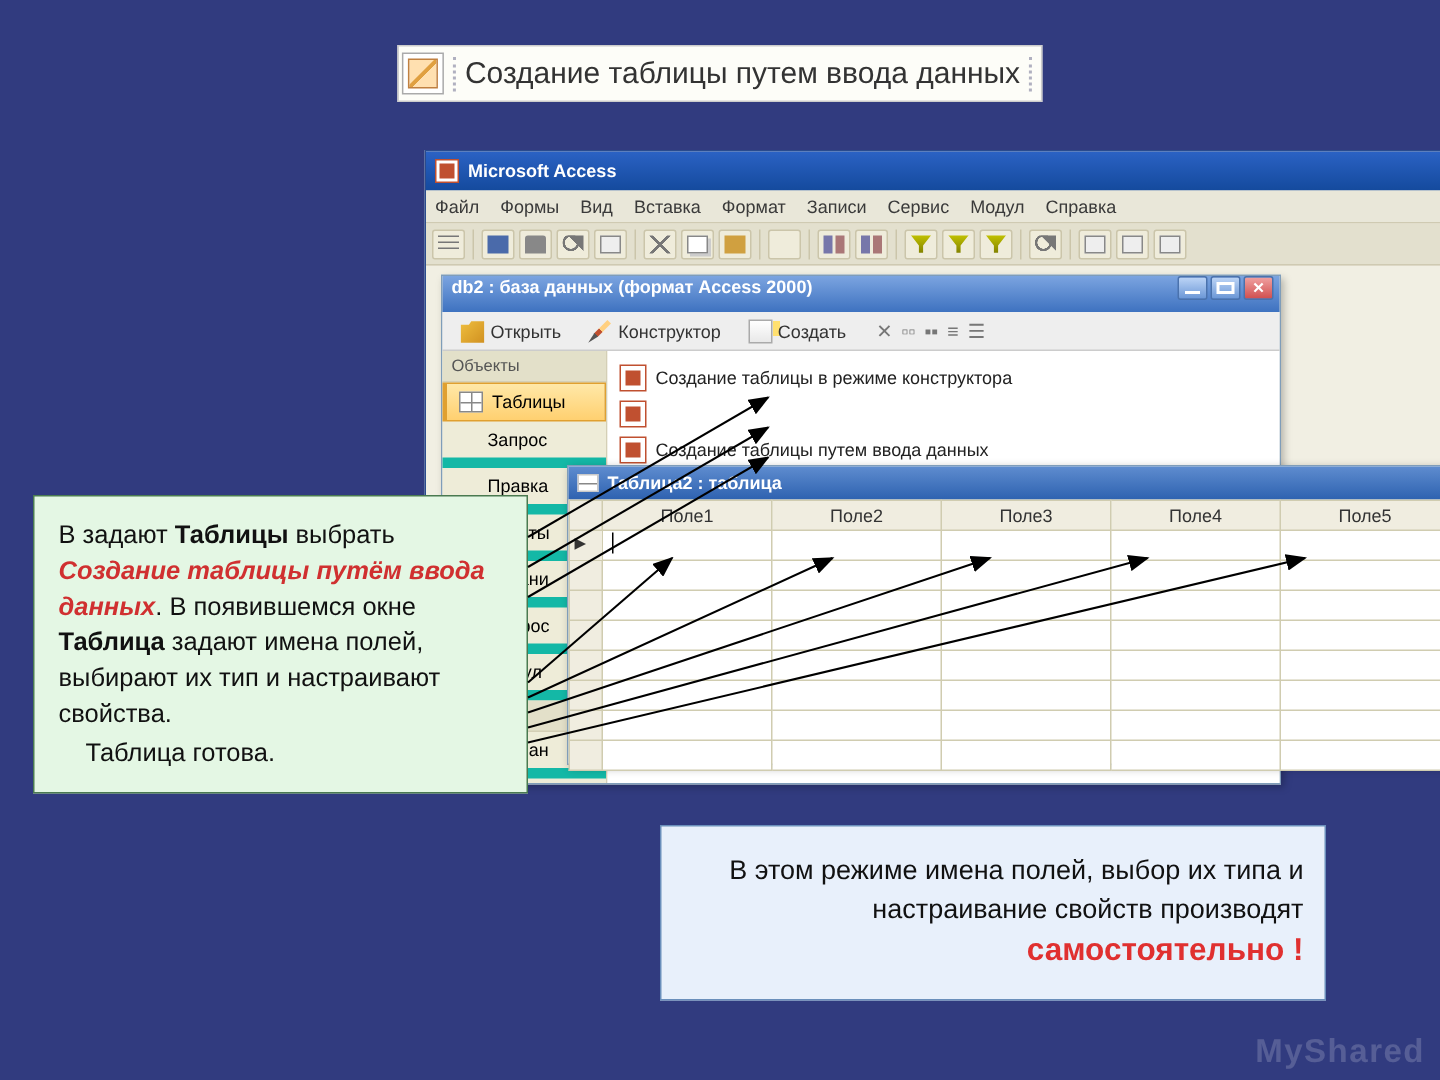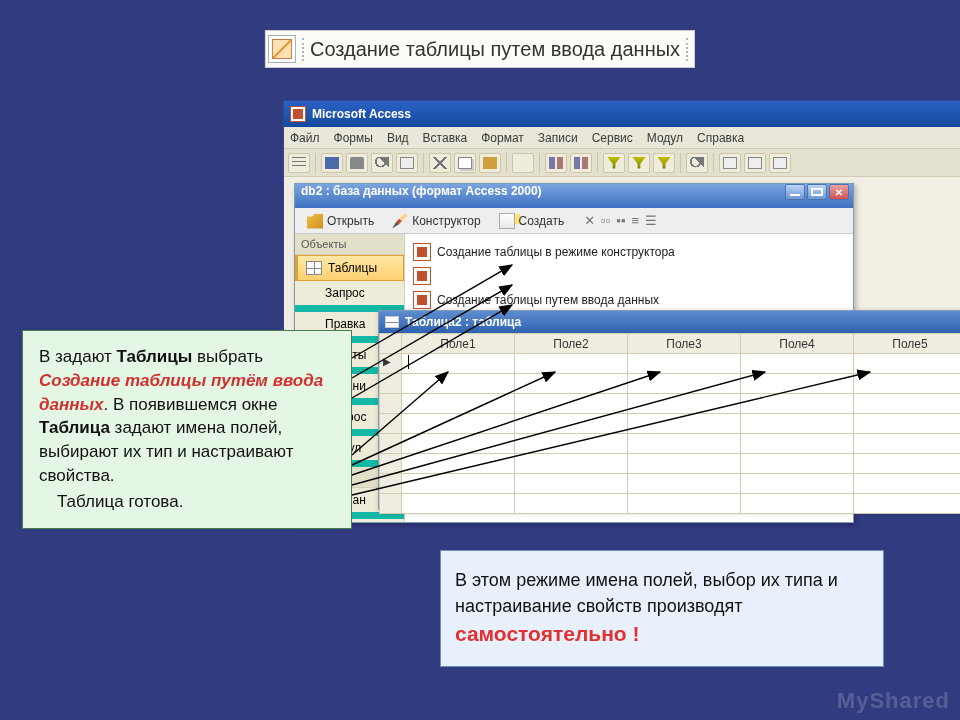--- a/index.html
+++ b/index.html
@@ -176,21 +176,21 @@
     background:#e4f7e4; border:1px solid #4a7a50; padding:14px 16px;
     font-size:17px; line-height:1.4; color:#111; font-family: Arial, sans-serif;
   }
   .callout-green .kw { color:#d03030; font-weight:bold;font-style:italic; }
   .callout-green .obj { font-weight:bold; }
 
   
   .callout-blue {
     position:absolute; left:440px; top:550px; width:444px;
     background:#e8f0fb; border:1px solid #6a8fbb; padding:16px 14px;
-    font-size:18px; text-align:left; color:#111; line-height:1.45;
+    font-size:18px; text-align:right; color:#111; line-height:1.45;
     font-family: Arial, sans-serif;
   }
   .callout-blue .em { color:#e03030; font-weight:bold; font-size:21px; }
 
   
   .wm { position:absolute; right:10px; bottom:6px; color:rgba(255,255,255,.18); font-size:22px; font-weight:bold; letter-spacing:1px; font-family:Arial,sans-serif;}
 
   
   svg.arrows { position:absolute; inset:0; width:960px; height:720px; pointer-events:none; }
   svg.arrows line { stroke:#000; stroke-width:1.4; }

